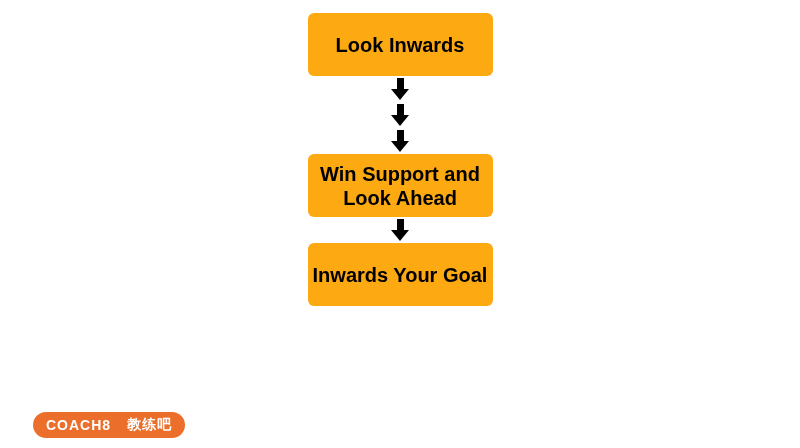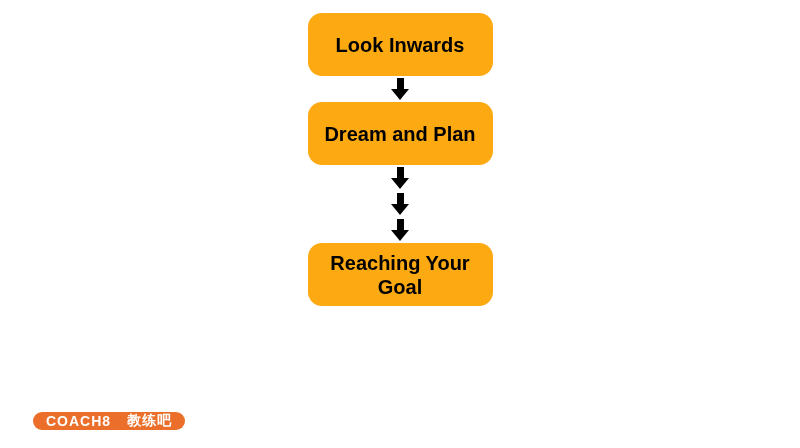--- a/index.html
+++ b/index.html
@@ -17,21 +17,21 @@
     left: 0;
     width: 800px;
     display: flex;
     flex-direction: column;
     align-items: center;
   }
   .box {
     width: 185px;
     height: 63px;
     background: #FCA912;
-    border-radius: 14px;
+    border-radius: 6px;
     display: flex;
     align-items: center;
     justify-content: center;
     text-align: center;
     padding: 0 5px;
     box-sizing: border-box;
   }
   .box-label {
     font-size: 20px;
     font-weight: bold;
@@ -54,21 +54,21 @@
     width: 0;
     height: 0;
     border-left: 9px solid transparent;
     border-right: 9px solid transparent;
     border-top: 11px solid #000000;
   }
   .logo {
     position: absolute;
     left: 33px;
     top: 412px;
-    height: 18px;
+    height: 26px;
     background: #EB6F2A;
     border-radius: 13px;
     display: inline-flex;
     align-items: center;
     padding: 0 13px;
     color: #ffffff;
     font-weight: bold;
     font-size: 14px;
     white-space: nowrap;
   }
@@ -82,43 +82,43 @@
 
   <div class="box">
     <span class="box-label">Look Inwards</span>
   </div>
 
   <div class="arrow">
     <div class="stem"></div>
     <div class="head"></div>
   </div>
 
-  <div class="box">
-    <span class="box-label">Dream and Plan</span>
-  </div>
-
-  <div class="arrow">
-    <div class="stem"></div>
-    <div class="head"></div>
-  </div>
-
 
   <div class="arrow">
     <div class="stem"></div>
     <div class="head"></div>
   </div>
 
 
   <div class="arrow">
     <div class="stem"></div>
     <div class="head"></div>
   </div>
 
   <div class="box">
-    <span class="box-label">Reaching Your Goal</span>
+    <span class="box-label">Win Support and Look Ahead</span>
+  </div>
+
+  <div class="arrow">
+    <div class="stem"></div>
+    <div class="head"></div>
+  </div>
+
+  <div class="box">
+    <span class="box-label">Inwards Your Goal</span>
   </div>
 
 </div>
 
 <div class="logo">
   <span class="brand">COACH8</span>
   <span class="cn">教练吧</span>
 </div>
 
 </body></html>

